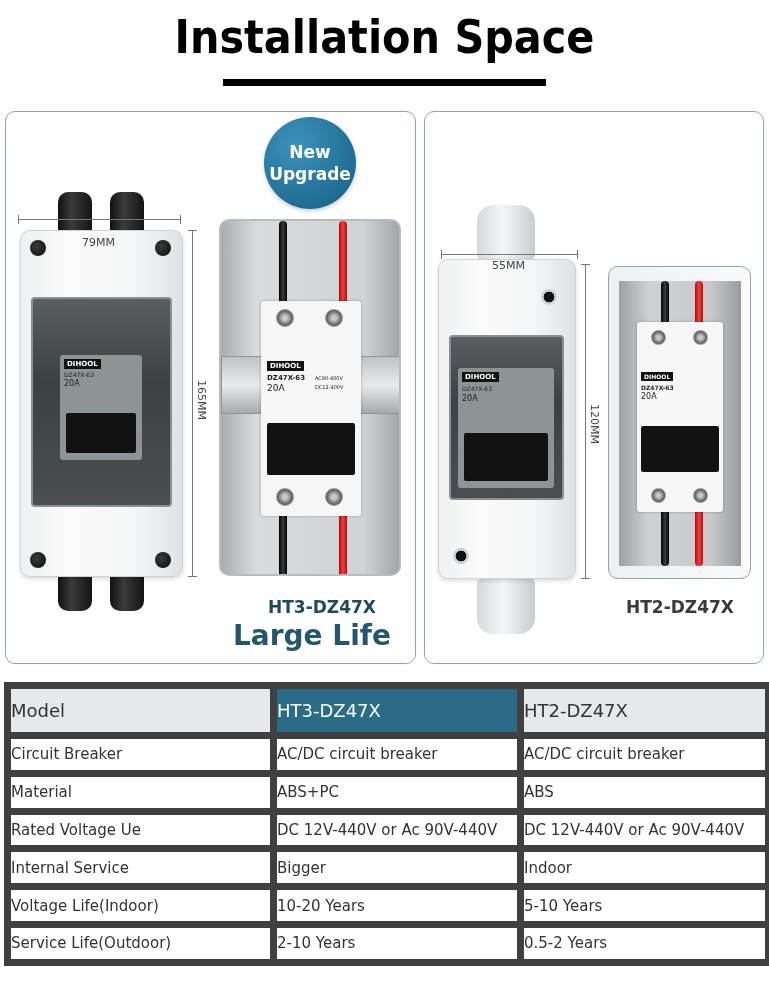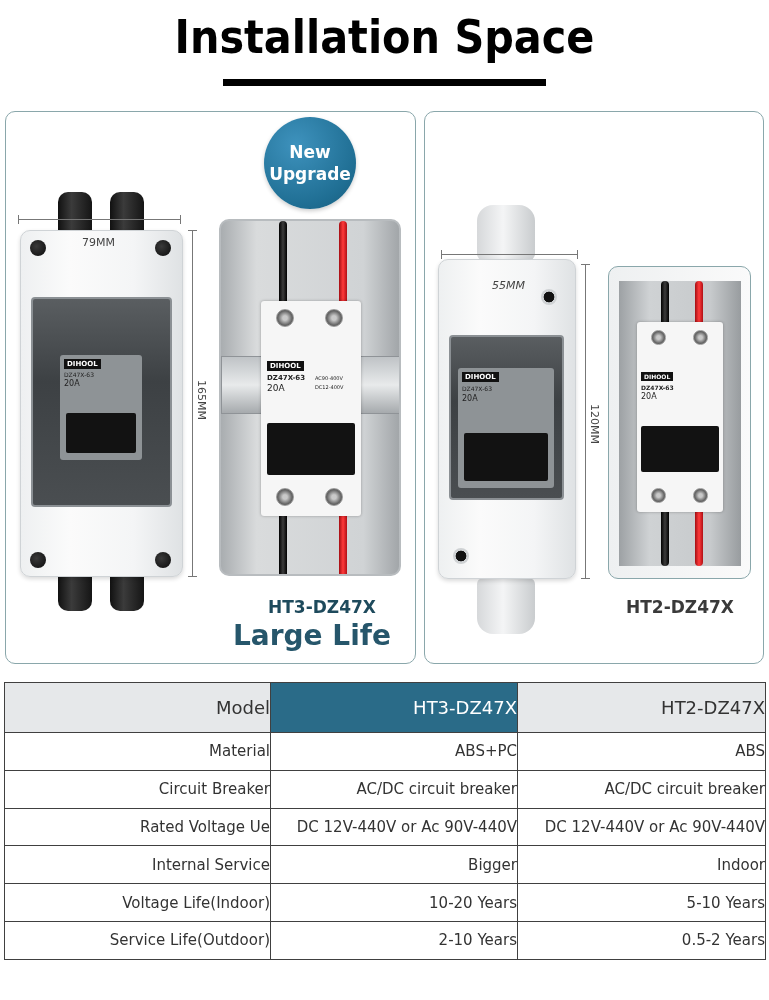--- a/index.html
+++ b/index.html
@@ -42,21 +42,21 @@
 
   .badge { position: absolute; left: 264px; top: 117px; width: 92px; height: 92px; border-radius: 50%; background: radial-gradient(circle at 35% 30%, #3e92bd, #1f6e93 70%, #185b7b); color: #fff; text-align: center; font-weight: bold; font-size: 17px; line-height: 22px; padding-top: 24px; box-shadow: 0 2px 4px rgba(0,0,0,0.2); }
 
   .model-caption { position: absolute; font-weight: bold; text-align: center; white-space: nowrap; }
   .cap-ht3 { left: 222px; top: 597px; width: 200px; font-size: 17px; color: #1e4a5c; }
   .cap-large { left: 212px; top: 619px; width: 200px; font-size: 28px; color: #26566b; }
   .cap-ht2 { left: 605px; top: 597px; width: 150px; font-size: 17px; color: #3a3a3a; }
 
   
   table.spec { position: absolute; left: 4px; top: 682px; width: 761px; border-collapse: collapse; font-size: 15px; color: #333; table-layout: fixed; }
-  table.spec td, table.spec th { border: 1px solid #404040; text-align: right; font-weight: normal; height: 37.8px; white-space: nowrap; }
+  table.spec td, table.spec th { border: 7px solid #404040; text-align: left; font-weight: normal; height: 37.8px; white-space: nowrap; }
   table.spec th { height: 50px; background: #e6e8ea; font-size: 18px; color: #333; }
   table.spec th.hl { background: #2a6b88; color: #fff; }
   .col1 { width: 266px; } .col2 { width: 247px; } .col3 { width: 248px; }
   .star { color: #f5c518; font-size: 17px; margin: 0 2px; text-shadow: 0 0 1px #d9a600; }
 </style>
 </head>
 <body>
 
 <div class="title">Installation Space</div>
 <div class="title-bar"></div>
@@ -123,21 +123,21 @@
   <div class="screw" style="left:541px;top:289px;background:radial-gradient(circle,#111 45%,#cfd2d4 50%);"></div>
   <div class="screw" style="left:453px;top:548px;background:radial-gradient(circle,#111 45%,#cfd2d4 50%);"></div>
   <div class="window" style="left:449px;top:335px;width:115px;height:165px;"></div>
   <div class="breaker breaker-dark" style="left:458px;top:368px;width:96px;height:120px;">
     <div class="brand" style="left:4px;top:4px;">DIHOOL</div>
     <div class="brk-label" style="left:4px;top:17px;">DZ47X-63</div>
     <div class="brk-label" style="left:4px;top:27px;font-size:8px;">20A</div>
     <div class="handle" style="left:6px;top:65px;width:84px;height:48px;"></div>
   </div>
   <div class="dim-line-h" style="left:441px;top:254px;width:137px;"></div>
-  <div class="dim-text" style="left:492px;top:279px;font-style:italic;">55MM</div>
+  <div class="dim-text" style="left:492px;top:259px;">55MM</div>
   <div class="dim-line-v" style="left:585px;top:264px;height:315px;"></div>
   <div class="dim-text dim-text-v" style="left:601px;top:404px;">120MM</div>
 </div>
 
 <div class="inside" style="left:608px;top:266px;width:143px;height:313px;background:linear-gradient(90deg,#eef0f1,#fafafa);border:1px solid #8aa7ab;">
   <div style="position:absolute;left:10px;top:14px;width:122px;height:285px;background:linear-gradient(90deg,#9da1a4,#cfd2d4 25%,#c7cacc 75%,#989c9f);"></div>
   <div class="wire wire-black" style="left:52px;top:14px;height:60px;"></div>
   <div class="wire wire-red" style="left:86px;top:14px;height:60px;"></div>
   <div class="wire wire-black" style="left:52px;top:235px;height:64px;"></div>
   <div class="wire wire-red" style="left:86px;top:235px;height:64px;"></div>
@@ -163,30 +163,30 @@
     </colgroup>
   <thead>
     <tr>
       <th>Model</th>
       <th class="hl">HT3-DZ47X</th>
       <th>HT2-DZ47X</th>
     </tr>
   </thead>
   <tbody>
     <tr>
+      <td>Circuit Breaker</td>
+      <td>AC/DC circuit breaker</td>
+      <td>AC/DC circuit breaker</td>
+    </tr>
+    <tr>
       <td>Material</td>
       <td>ABS+PC</td>
       <td>ABS</td>
     </tr>
     <tr>
-      <td>Circuit Breaker</td>
-      <td>AC/DC circuit breaker</td>
-      <td>AC/DC circuit breaker</td>
-    </tr>
-    <tr>
       <td>Rated Voltage Ue</td>
       <td>DC 12V-440V or Ac 90V-440V</td>
       <td>DC 12V-440V or Ac 90V-440V</td>
     </tr>
     <tr>
       <td>Internal Service</td>
       <td>Bigger</td>
       <td>Indoor</td>
     </tr>
     <tr>

